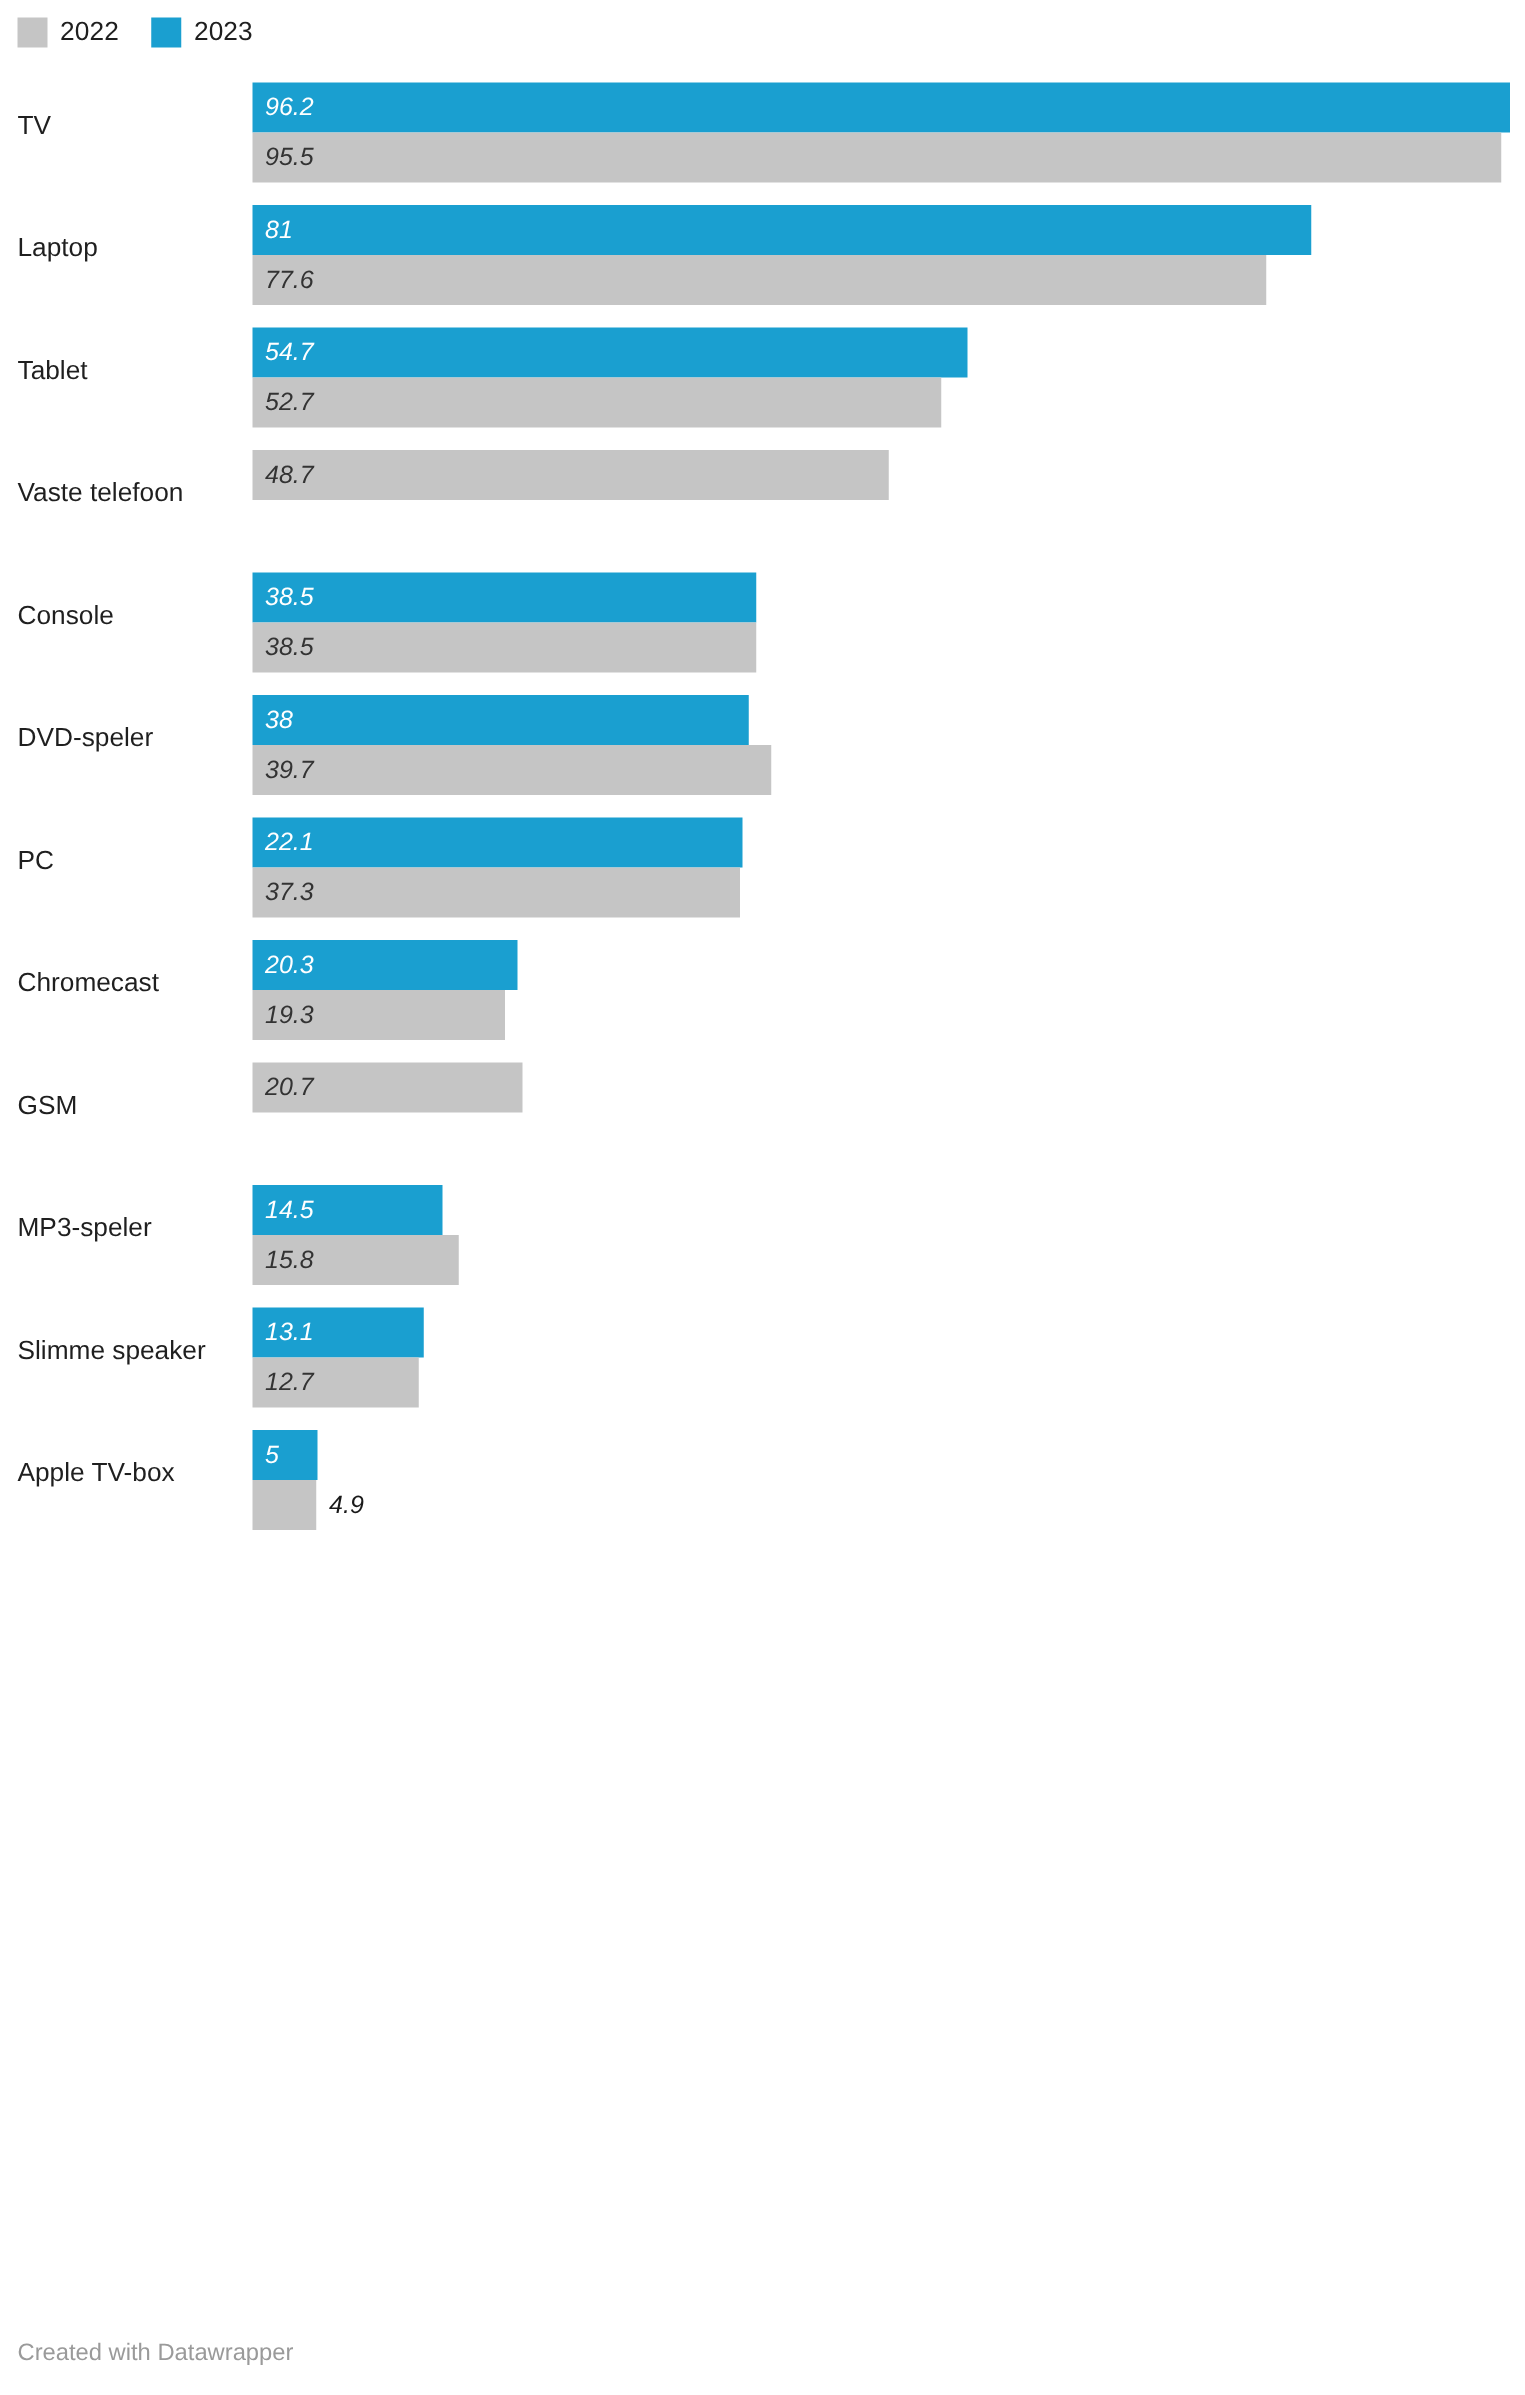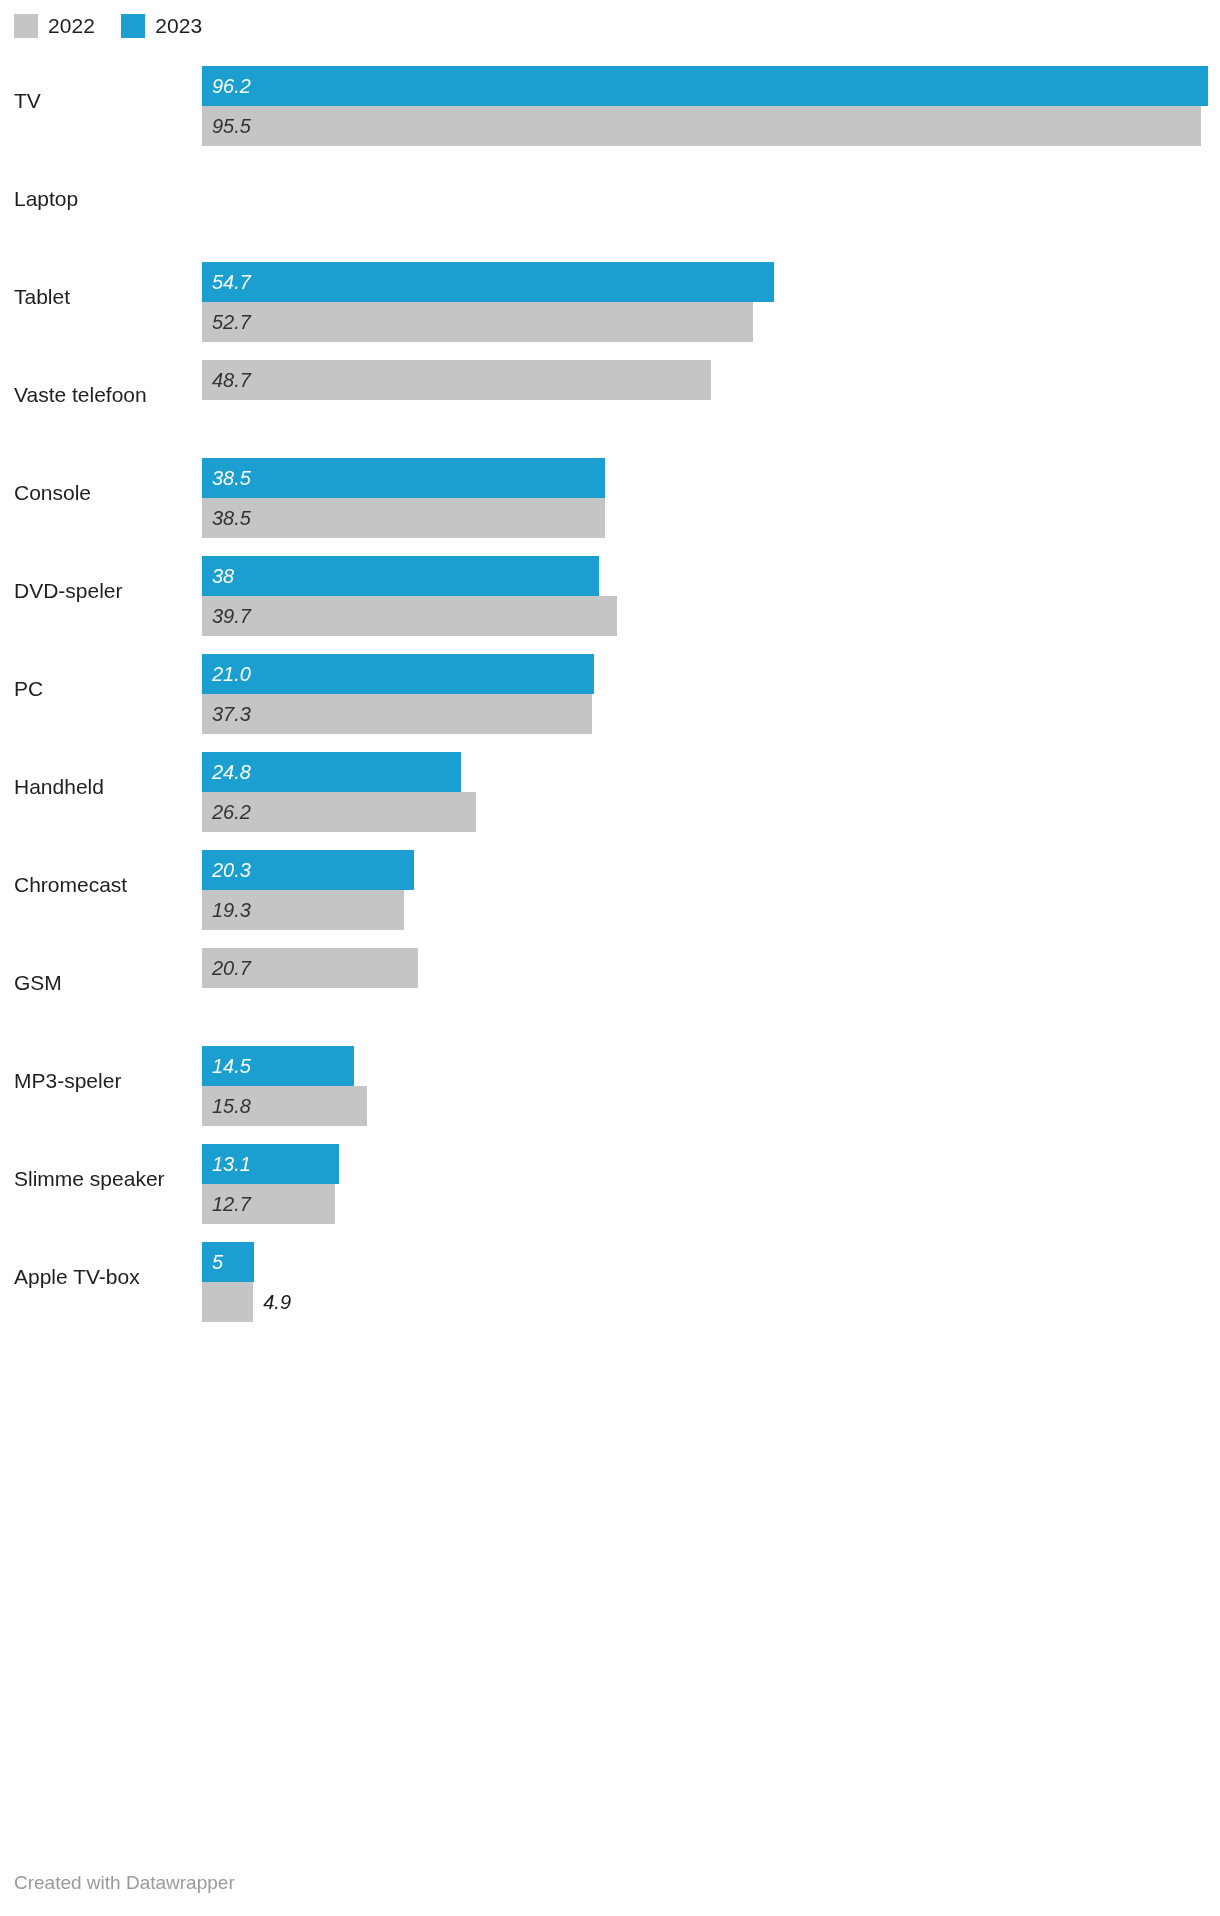--- a/index.html
+++ b/index.html
@@ -139,20 +139,30 @@
           <span class="bar-value inside-light">96.2</span>
         </div>
         <div class="bar-row">
           <div class="bar y2022" style="width: 998.68px;"></div>
           <span class="bar-value inside-dark">95.5</span>
         </div>
       </div>
     </div>
     <div class="group">
       <div class="cat-label">Laptop</div>
+      <div class="bars">
+        <div class="bar-row">
+          <div class="bar y2023" style="width: 847.048px;"></div>
+          <span class="bar-value inside-light">81</span>
+        </div>
+        <div class="bar-row">
+          <div class="bar y2022" style="width: 811.493px;"></div>
+          <span class="bar-value inside-dark">77.6</span>
+        </div>
+      </div>
     </div>
     <div class="group">
       <div class="cat-label">Tablet</div>
       <div class="bars">
         <div class="bar-row">
           <div class="bar y2023" style="width: 572.019px;"></div>
           <span class="bar-value inside-light">54.7</span>
         </div>
         <div class="bar-row">
           <div class="bar y2022" style="width: 551.104px;"></div>
@@ -193,42 +203,29 @@
           <div class="bar y2022" style="width: 415.158px;"></div>
           <span class="bar-value inside-dark">39.7</span>
         </div>
       </div>
     </div>
     <div class="group">
       <div class="cat-label">PC</div>
       <div class="bars">
         <div class="bar-row">
           <div class="bar y2023" style="width: 392.152px;"></div>
-          <span class="bar-value inside-light">21.0</span>
+          <span class="bar-value inside-light">22.1</span>
         </div>
         <div class="bar-row">
           <div class="bar y2022" style="width: 390.06px;"></div>
           <span class="bar-value inside-dark">37.3</span>
         </div>
       </div>
     </div>
     <div class="group">
-      <div class="cat-label">Handheld</div>
-      <div class="bars">
-        <div class="bar-row">
-          <div class="bar y2023" style="width: 259.343px;"></div>
-          <span class="bar-value inside-light">24.8</span>
-        </div>
-        <div class="bar-row">
-          <div class="bar y2022" style="width: 273.983px;"></div>
-          <span class="bar-value inside-dark">26.2</span>
-        </div>
-      </div>
-    </div>
-    <div class="group">
       <div class="cat-label">Chromecast</div>
       <div class="bars">
         <div class="bar-row">
           <div class="bar y2023" style="width: 212.285px;"></div>
           <span class="bar-value inside-light">20.3</span>
         </div>
         <div class="bar-row">
           <div class="bar y2022" style="width: 201.827px;"></div>
           <span class="bar-value inside-dark">19.3</span>
         </div>

